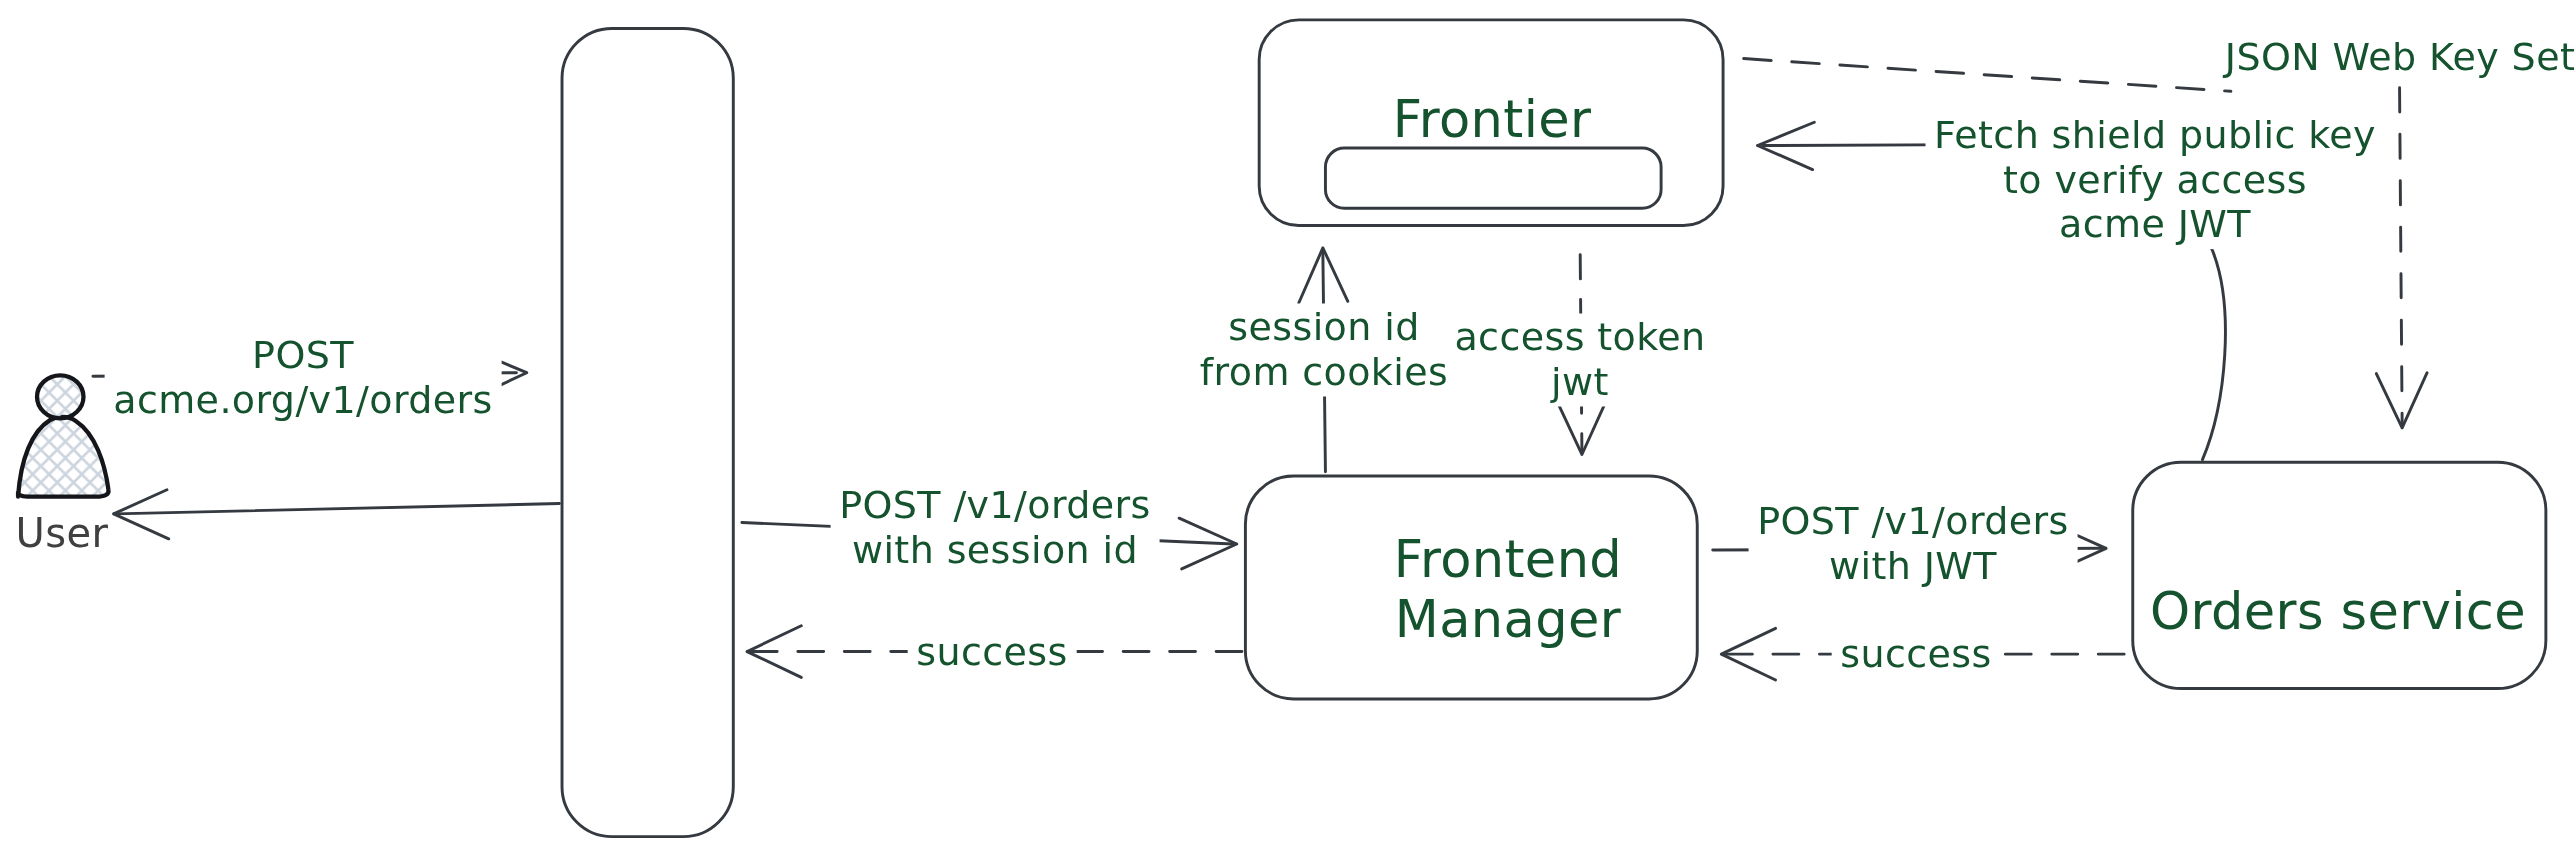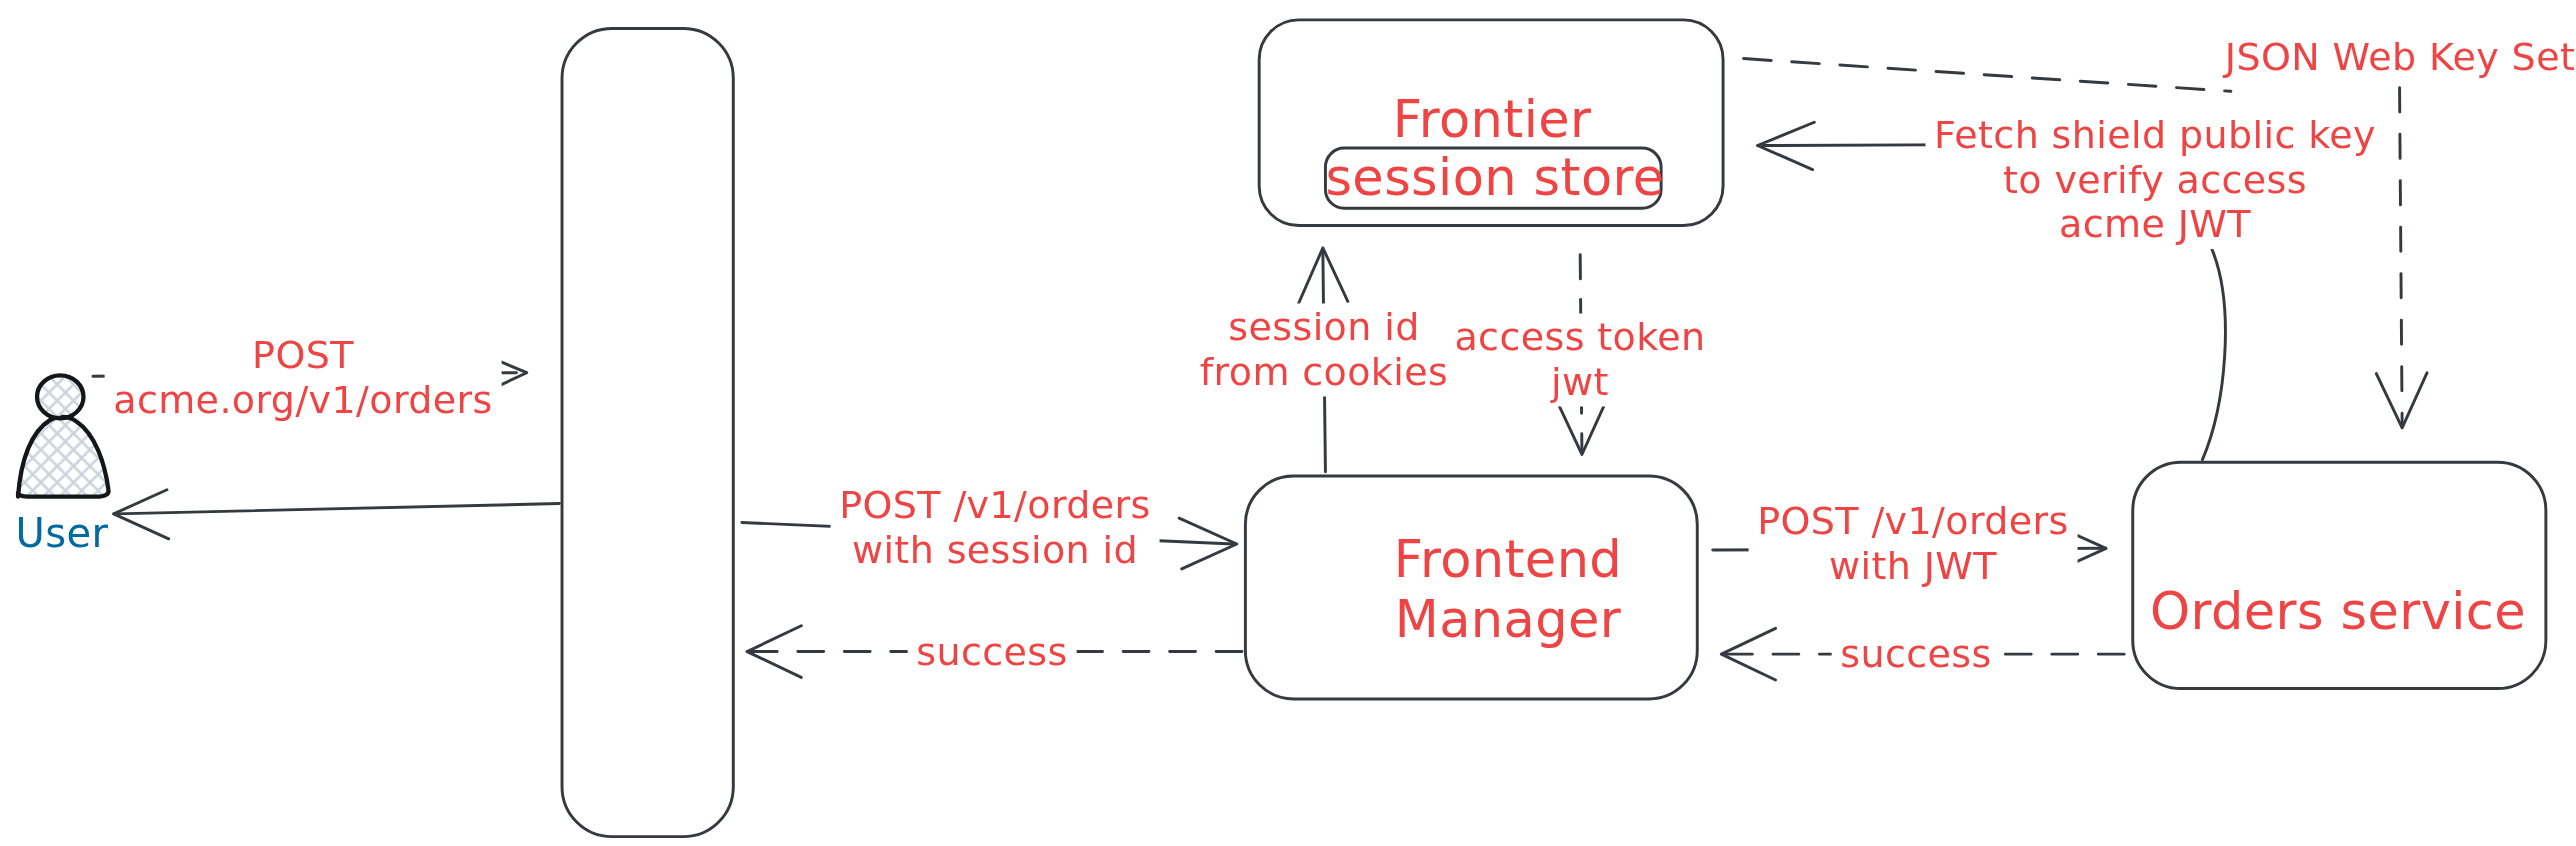--- a/index.html
+++ b/index.html
@@ -19,30 +19,30 @@
   }
   svg.strokes {
     position: absolute;
     left: 0; top: 0;
     width: 2576px;
     height: 847px;
   }
   .lbl {
     position: absolute;
     transform: translate(-50%, -50%);
-    color: #ef4444;
+    color: #14532d;
     font-size: 38px;
     line-height: 1.18;
     text-align: center;
     white-space: nowrap;
     letter-spacing: 0.4px;
   }
   .lbl.on-line { background: #ffffff; padding: 1.7px 8.6px; }
   .node-label { font-size: 51px; }
-  .user-label { color: #0369a1; font-size: 40px; }
+  .user-label { color: #404040; font-size: 40px; }
 </style>
 </head>
 <body>
 
 <div class="canvas">
 
   <svg class="strokes" viewBox="0 0 2993 984">
     <defs>
       <pattern id="hatch" width="19" height="19" patternUnits="userSpaceOnUse">
         <path d="M0 19 L19 0" stroke="#ccd5de" stroke-width="3" fill="none"></path>
@@ -117,21 +117,20 @@
       <path d="M 21 577 C 24 533 37 501 58 488 C 66 483 79 483 88 489 C 111 504 122 539 126 569 C 127 575 121 577 112 577 L 32 577 C 25 577 21 575 21 572 Z" fill="url(#hatch)"></path>
       <ellipse cx="70" cy="461" rx="27" ry="25" fill="url(#hatch)"></ellipse>
     </g>
   </svg>
 
   <div class="lbl user-label" style="left:62px; top:534px;">User</div>
 
 
   <div class="lbl node-label" style="left:1492px; top:120px;">Frontier</div>
 
-  <div class="lbl node-label" style="left:1495px; top:178px;">session store</div>
 
   <div class="lbl node-label" style="left:1472px; top:590px;margin-left:36px;">
     <div>Frontend</div>
     <div>Manager</div>
   </div>
 
   <div class="lbl node-label" style="left:2338px; top:576px;margin-top:36px;">Orders service</div>
 
   <div class="lbl" style="left:2400px; top:57px;">JSON Web Key Set</div>
 

